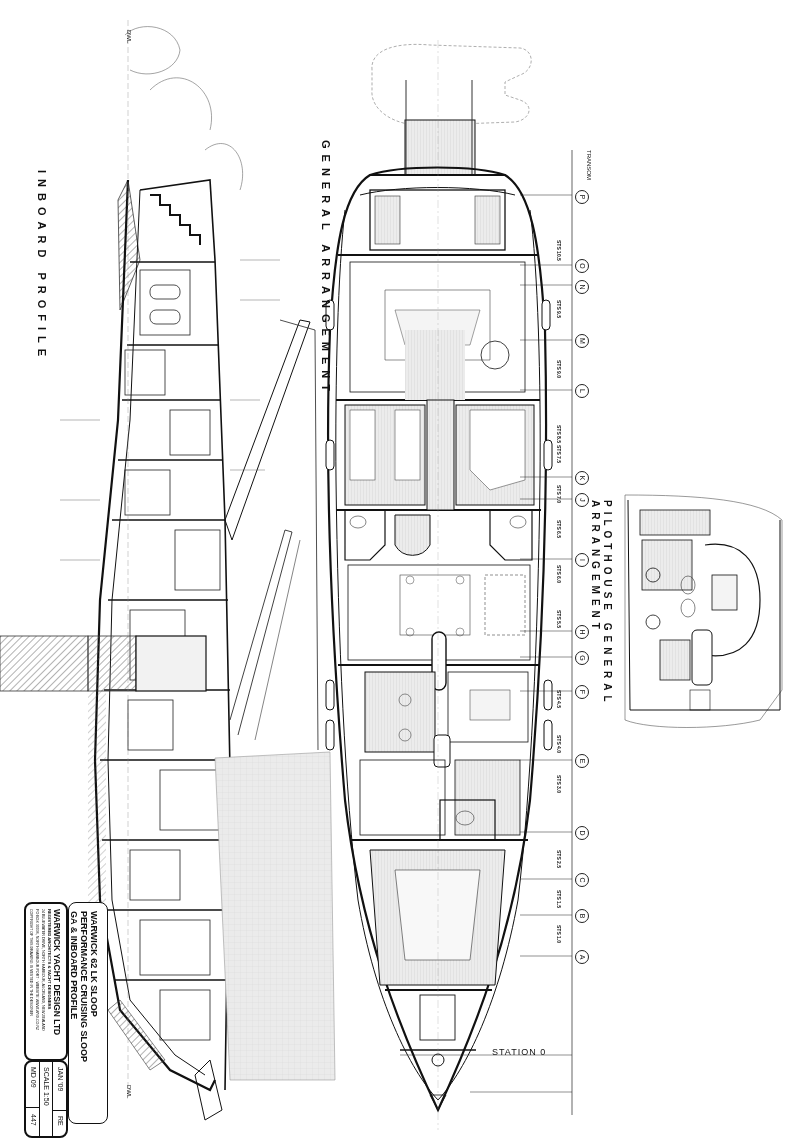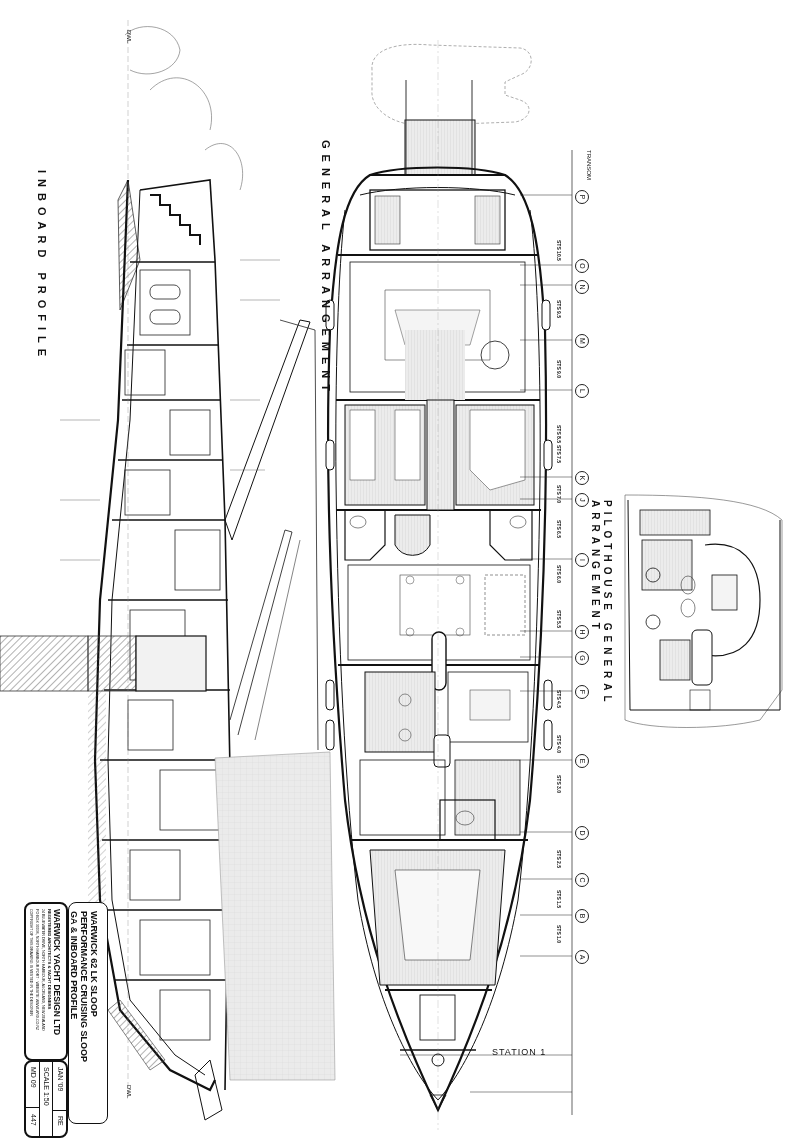--- a/index.html
+++ b/index.html
@@ -242,21 +242,21 @@
 </svg>
 
 <div class="rot view-title" style="left:48px;top:170px;">INBOARD PROFILE</div>
 <div class="rot view-title" style="left:332px;top:140px;">GENERAL ARRANGEMENT</div>
 <div class="rot view-title-sm" style="left:613px;top:500px;">PILOTHOUSE GENERAL</div>
 <div class="rot view-title-sm" style="left:601px;top:500px;">ARRANGEMENT</div>
 
 <div class="dwl" style="left:132px;top:30px;">DWL</div>
 <div class="dwl" style="left:132px;top:1085px;">DWL</div>
 <div class="dwl" style="left:592px;top:150px;">TRANSOM</div>
-<div class="station-zero">STATION 1</div>
+<div class="station-zero">STATION 0</div>
 
 <div class="station-tag" style="left:575px;top:190px;">P</div>
 <div class="station-tag" style="left:575px;top:259px;">O</div>
 <div class="station-tag" style="left:575px;top:280px;">N</div>
 <div class="station-tag" style="left:575px;top:334px;">M</div>
 <div class="station-tag" style="left:575px;top:384px;">L</div>
 <div class="station-tag" style="left:575px;top:471px;">K</div>
 <div class="station-tag" style="left:575px;top:493px;">J</div>
 <div class="station-tag" style="left:575px;top:553px;">I</div>
 <div class="station-tag" style="left:575px;top:625px;">H</div>

